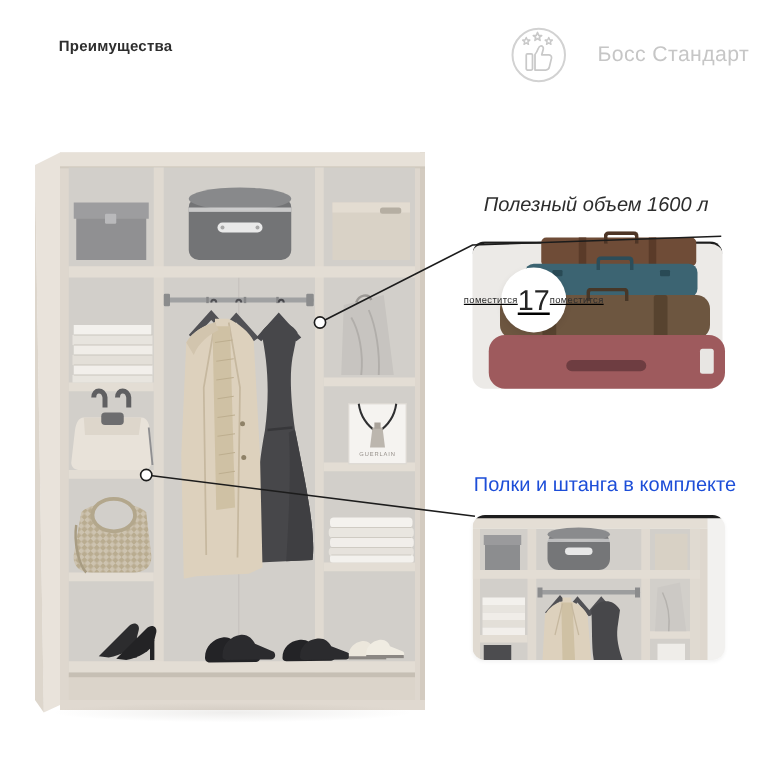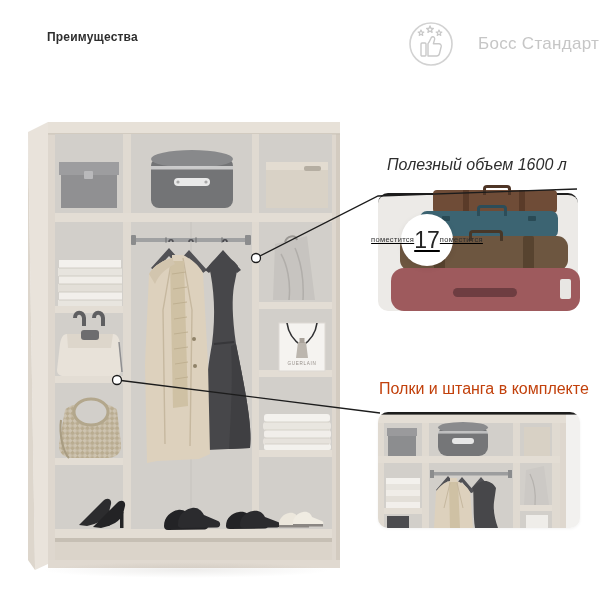--- a/index.html
+++ b/index.html
@@ -32,21 +32,21 @@
   .s2 .latch{position:absolute;top:5px;width:8px;height:5px;background:#294a55;border-radius:1px;}
   .s3{left:400px;top:236px;width:168px;height:35px;background:#6d5640;border-radius:11px;z-index:4;}
   .s3 .strap{width:11px;background:#57432f;border-radius:2px;}
   .s4{left:391px;top:268px;width:189px;height:43px;background:#9e5a5d;border-radius:13px;z-index:5;}
   .s4 .handle{position:absolute;left:62px;top:20px;width:64px;height:9px;background:#6e3d41;border-radius:5px;}
   .s4 .tag{position:absolute;right:9px;top:11px;width:11px;height:20px;background:#e8e6e3;border-radius:2px;}
   .s2 .handle-top{left:57px;top:-6px;width:24px;height:8px;border:3px solid #2c4d59;border-bottom:none;}
   .s1 .handle-top{left:50px;top:-5px;width:22px;height:7px;border:3px solid #4e3526;border-bottom:none;}
   .s3 .handle-top{left:69px;top:-6px;width:28px;height:8px;border:3px solid #473728;border-bottom:none;}
   
-  .co2-title{left:379px;top:380px;font-size:16px;color:#c2410c;font-weight:400;text-align:right;}
+  .co2-title{left:379px;top:380px;font-size:16px;color:#1d4ed8;font-weight:400;text-align:right;}
   .card2{left:378px;top:412px;width:202px;height:116px;border-radius:10px;overflow:hidden;
          box-shadow:0 1px 3px rgba(0,0,0,.05);}
   
   .lines{left:0;top:0;z-index:7;pointer-events:none;}
 </style>
 </head>
 <body>
 
 <div class="stage">
 

